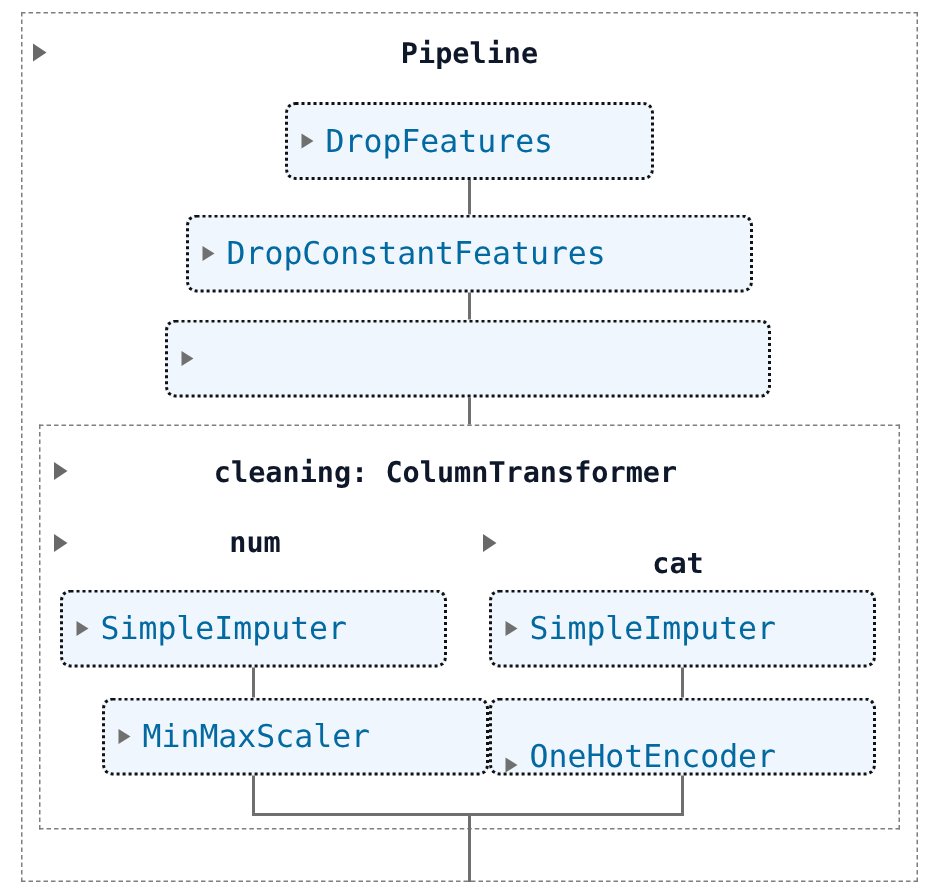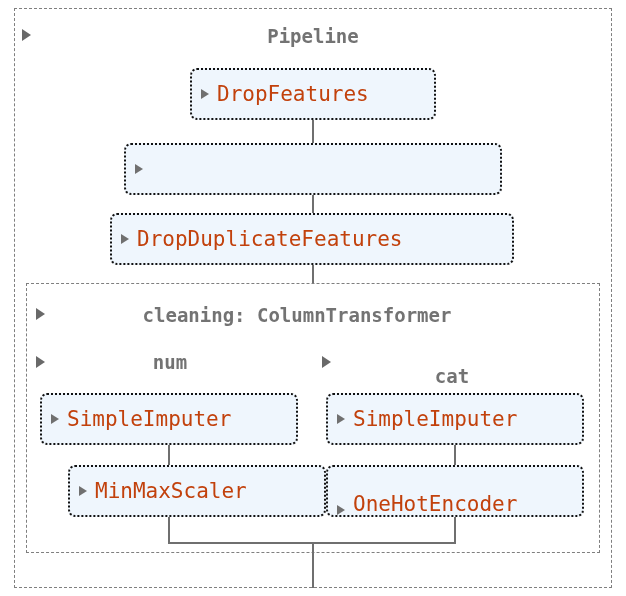--- a/index.html
+++ b/index.html
@@ -40,21 +40,21 @@
     width: 574px;
     height: 270px;
   }
 
   
   .frame-label {
     position: absolute;
     font-weight: bold;
     font-size: 19px;
     letter-spacing: 0px;
-    color: #737373;
+    color: #0f172a;
     text-align: center;
     white-space: nowrap;
     line-height: 1;
   }
   .label-pipeline {
     left: 14px;
     top: 27px;
     width: 598px;
   }
   .label-ct {
@@ -107,21 +107,21 @@
     height: 0;
     border-top: 5px solid transparent;
     border-bottom: 5px solid transparent;
     border-left: 8px solid #707070;
     flex: 0 0 auto;
     margin-right: 8px;
   }
   .est .est-label {
     font-size: 21px;
     line-height: 1;
-    color: #c2410c;
+    color: #0369a1;
     font-weight: normal;
   }
 
   .est-dropfeatures        { left: 190px; top: 68px;  width: 246px; }
   .est-dropconstant        { left: 124px; top: 143px; width: 378px; }
   .est-dropduplicate       { left: 110px; top: 213px; width: 404px; }
   .est-num-imputer         { left: 40px;  top: 393px; width: 258px; }
   .est-num-scaler          { left: 40px;  top: 465px; width: 258px; margin-left: 28px; }
   .est-cat-imputer         { left: 326px; top: 393px; width: 258px; }
   .est-cat-encoder         { left: 326px; top: 465px; width: 258px; align-items: flex-end; }
@@ -153,25 +153,25 @@
   <div class="tri tri-pipeline"></div>
   <div class="frame-label label-pipeline">Pipeline</div>
 
   <div class="est est-dropfeatures">
     <span class="tri-est"></span>
     <span class="est-label">DropFeatures</span>
   </div>
 
   <div class="est est-dropconstant">
     <span class="tri-est"></span>
+    <span class="est-label">DropConstantFeatures</span>
   </div>
 
   <div class="est est-dropduplicate">
     <span class="tri-est"></span>
-    <span class="est-label">DropDuplicateFeatures</span>
   </div>
 
   <div class="frame frame-ct"></div>
   <div class="tri tri-ct"></div>
   <div class="frame-label label-ct">cleaning: ColumnTransformer</div>
 
   <div class="tri tri-num"></div>
   <div class="frame-label label-num">num</div>
 
   <div class="tri tri-cat"></div>

